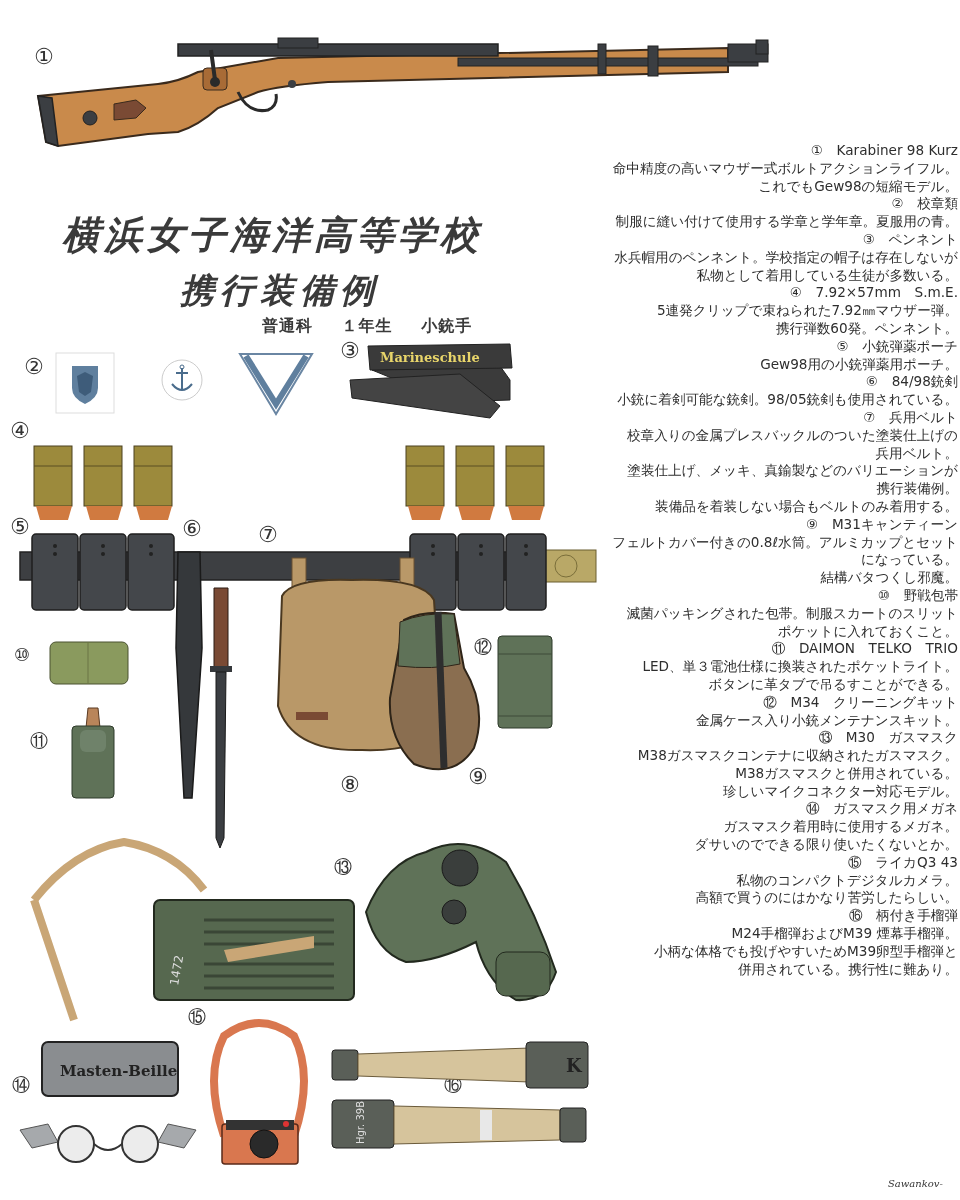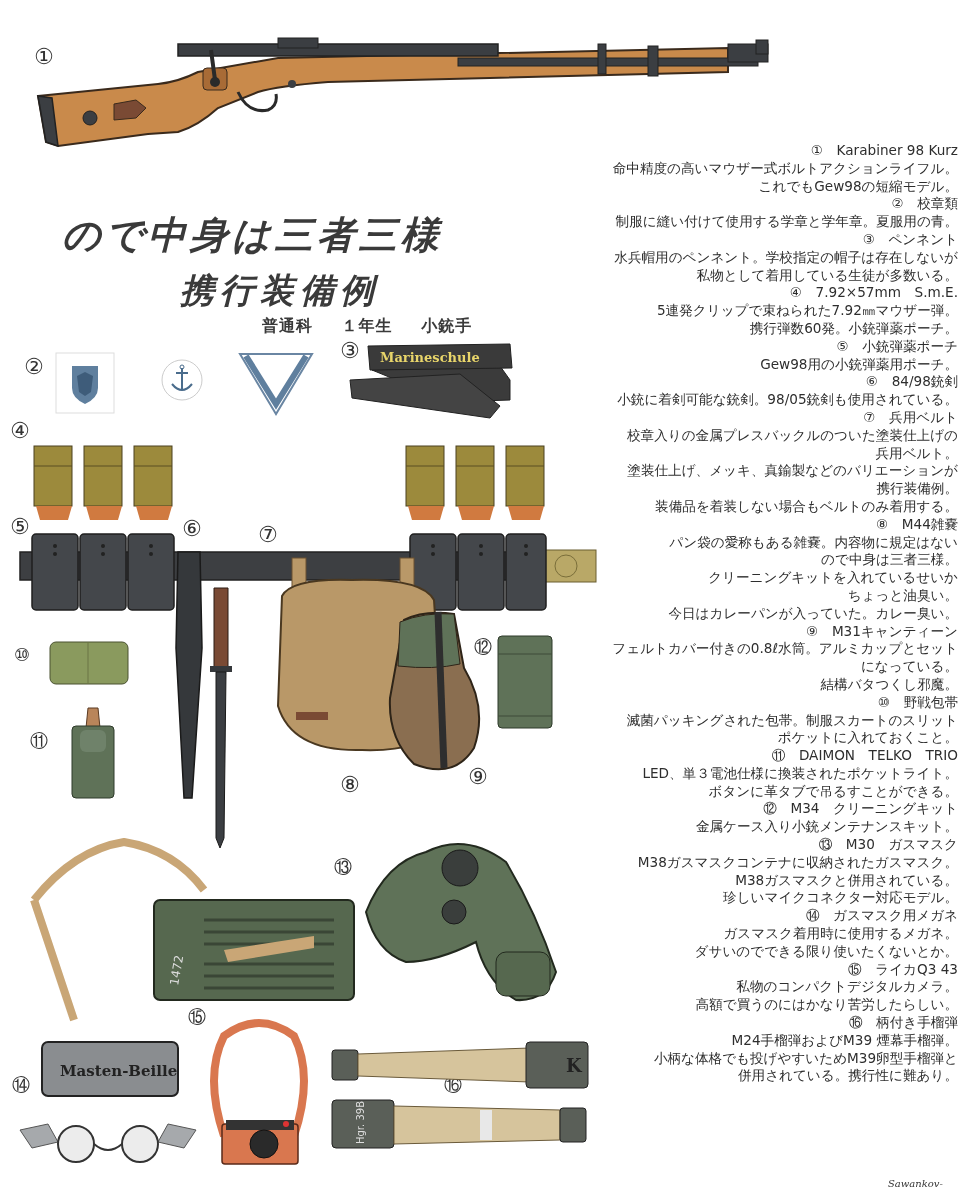--- a/index.html
+++ b/index.html
@@ -55,21 +55,21 @@
   <line x1="183" y1="14" x2="187" y2="44" stroke="#2a2a2a" stroke-width="4"></line>
   <circle cx="187" cy="46" r="5" fill="#2a2a2a"></circle>
 
   <path d="M210 56 Q220 78 240 74 Q250 70 248 58" fill="none" stroke="#2a2a2a" stroke-width="3"></path>
 
   <circle cx="62" cy="82" r="7" fill="#3b3e42" stroke="#222"></circle>
   <circle cx="264" cy="48" r="4" fill="#3b3e42"></circle>
   <path d="M86 68 L108 64 L118 72 L108 82 L86 84 Z" fill="#7a4a34" stroke="#3a2a1c"></path>
 </svg>
 
-<div class="title-main">ので中身は三者三様</div>
+<div class="title-main">横浜女子海洋高等学校</div>
 <div class="title-sub">携行装備例</div>
 <div class="title-class">
   <span>普通科</span>
   <span>１年生</span>
   <span>小銃手</span>
 </div>
 
 <svg width="60" height="62" style="left:55px;top:352px;" viewBox="0 0 60 62">
   <rect x="1" y="1" width="58" height="60" fill="#fff" stroke="#ddd"></rect>
   <path d="M17 14 L43 14 L43 36 Q43 46 30 52 Q17 46 17 36 Z" fill="#5f7f9e"></path>
@@ -265,47 +265,39 @@
     <div class="line">制服に縫い付けて使用する学章と学年章。夏服用の青。</div>
   </div>
   <div>
     <div class="line head"><span>③</span>　<span>ペンネント</span></div>
     <div class="line">水兵帽用のペンネント。学校指定の帽子は存在しないが</div>
     <div class="line">私物として着用している生徒が多数いる。</div>
   </div>
   <div>
     <div class="line head"><span>④</span>　<span>7.92×57mm　S.m.E.</span></div>
     <div class="line">5連発クリップで束ねられた7.92㎜マウザー弾。</div>
-    <div class="line">携行弾数60発。小銃弾薬ポーチ。</div>
+    <div class="line">携行弾数60発。ペンネント。</div>
   </div>
   <div>
     <div class="line head"><span>⑤</span>　<span>小銃弾薬ポーチ</span></div>
     <div class="line">Gew98用の小銃弾薬用ポーチ。</div>
   </div>
   <div>
     <div class="line head"><span>⑥</span>　<span>84/98銃剣</span></div>
     <div class="line">小銃に着剣可能な銃剣。98/05銃剣も使用されている。</div>
   </div>
   <div>
     <div class="line head"><span>⑦</span>　<span>兵用ベルト</span></div>
     <div class="line">校章入りの金属プレスバックルのついた塗装仕上げの</div>
     <div class="line">兵用ベルト。</div>
     <div class="line">塗装仕上げ、メッキ、真鍮製などのバリエーションが</div>
     <div class="line">携行装備例。</div>
     <div class="line">装備品を着装しない場合もベルトのみ着用する。</div>
   </div>
   <div>
-    <div class="line head"><span>⑧</span>　<span>M44雑嚢</span></div>
-    <div class="line indent">パン袋の愛称もある雑嚢。内容物に規定はない</div>
-    <div class="line indent">ので中身は三者三様。</div>
-    <div class="line indent">クリーニングキットを入れているせいか</div>
-    <div class="line">ちょっと油臭い。</div>
-    <div class="line">今日はカレーパンが入っていた。カレー臭い。</div>
-  </div>
-  <div>
     <div class="line head"><span>⑨</span>　<span>M31キャンティーン</span></div>
     <div class="line">フェルトカバー付きの0.8ℓ水筒。アルミカップとセット</div>
     <div class="line">になっている。</div>
     <div class="line">結構バタつくし邪魔。</div>
   </div>
   <div>
     <div class="line head"><span>⑩</span>　<span>野戦包帯</span></div>
     <div class="line">滅菌パッキングされた包帯。制服スカートのスリット</div>
     <div class="line">ポケットに入れておくこと。</div>
   </div>

